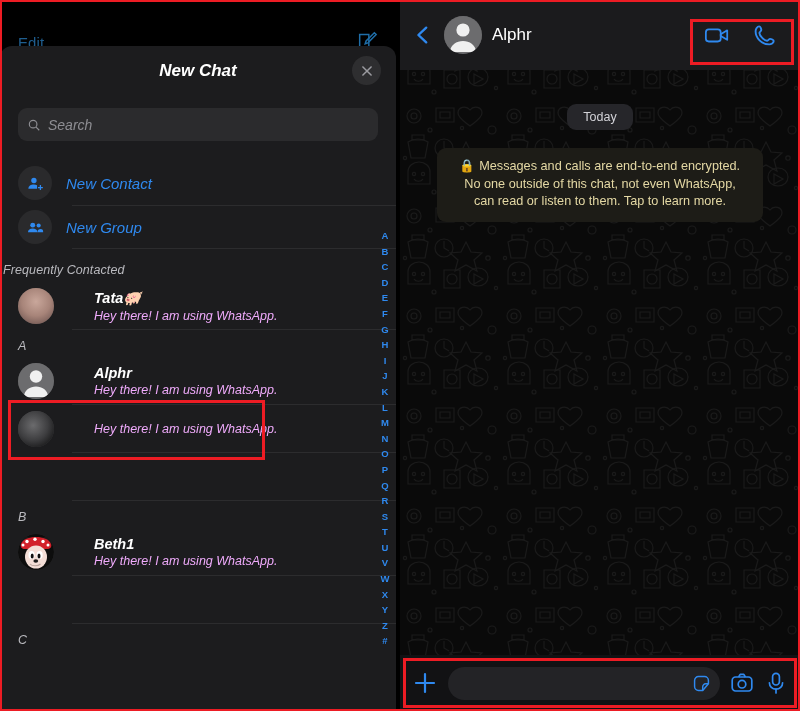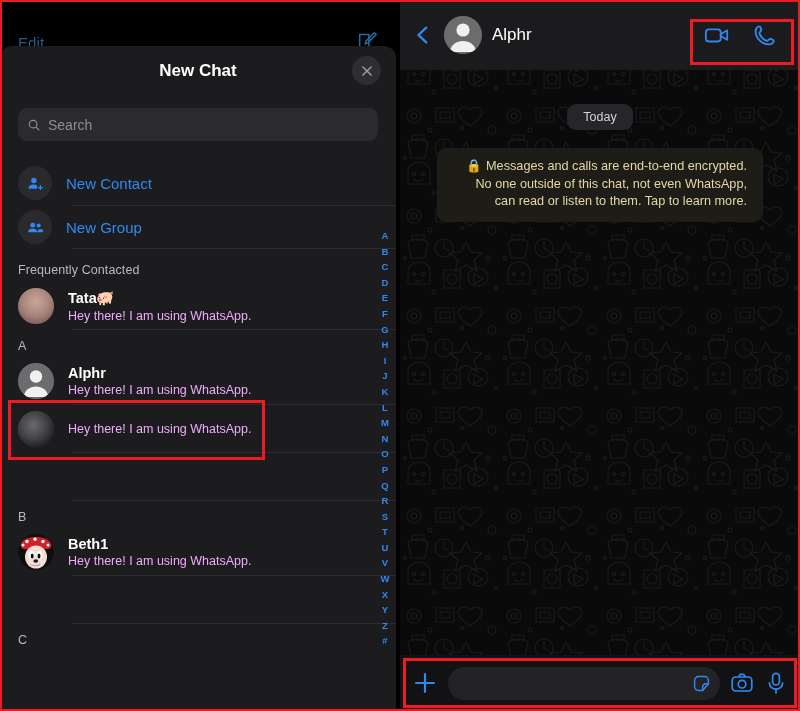--- a/index.html
+++ b/index.html
@@ -27,20 +27,21 @@
     position:absolute; right:18px; top:30px;
     width:22px; height:22px; color:#1f6ea8;
   }
   .compose-icon svg { width:22px; height:22px; display:block; }
 
   .sheet {
     position:absolute; left:0; top:46px; width:396px; height:665px;
     background:#1c1c1e;
     border-radius:12px 12px 0 0;
     overflow:hidden;
+    font-style:italic;
   }
   .sheet-head {
     position:relative; height:54px;
   }
   .sheet-title {
     position:absolute; left:0; right:0; top:15px;
     text-align:center; font-size:17px; font-weight:bold; color:#fff;
   }
   .close-btn {
     position:absolute; right:15px; top:10px;
@@ -73,41 +74,41 @@
   }
   .action-row:last-of-type::after { top:auto; bottom:0; }
   .circ-icon {
     width:34px; height:34px; border-radius:50%; background:#2a2a2c;
     display:flex; align-items:center; justify-content:center; flex:0 0 auto;
   }
   .circ-icon svg { width:19px; height:19px; }
   .action-label { font-size:15px; color:#2f89ef; }
 
   .section-head {
-    padding:14px 18px 5px 18px; font-size:12.5px; color:#b9b9be;
+    padding:14px 18px 5px 3px; font-size:12.5px; color:#b9b9be;
     letter-spacing:.1px;
   }
   .letter-head {
     padding:9px 18px 4px 18px; font-size:12.5px; color:#b9b9be;
   }
 
   .contact-row {
     position:relative; display:flex; align-items:center; gap:14px;
     padding:0 18px; height:48px; cursor:pointer;
   }
   .contact-row::after {
     content:""; position:absolute; left:72px; right:0; bottom:0; height:1px;
     background:#2c2c2e;
   }
   .avatar {
     width:36px; height:36px; border-radius:50%; flex:0 0 auto;
     overflow:hidden; position:relative; background:#3a3a3c;
   }
   .avatar svg, .avatar .inner { width:100%; height:100%; display:block; }
-  .c-text { display:flex; flex-direction:column; gap:2px; min-width:0; }
+  .c-text { display:flex; flex-direction:column; gap:2px; min-width:0;margin-left:26px; }
   .c-name { font-size:14.5px; color:#fff; font-weight:bold; white-space:nowrap; }
   .c-sub  { font-size:12.5px; color:#f0abfc; white-space:nowrap; }
 
   .blank-row { height:48px; position:relative; }
   .blank-row::after {
     content:""; position:absolute; left:72px; right:0; bottom:0; height:1px;
     background:#2c2c2e;
   }
 
   
@@ -161,21 +162,21 @@
   }
   .day-pill-wrap { display:flex; justify-content:center; margin-top:34px;align-items:flex-end; }
   .day-pill {
     background:#26262a; color:#d3d3d8; font-size:12.5px;
     padding:6px 16px; border-radius:9px;
   }
   .enc-wrap { display:flex; justify-content:center; margin-top:18px; }
   .enc-box {
     background:#1d1c17; border-radius:9px;
     max-width:326px; padding:10px 16px 11px 16px;
-    font-size:12.7px; line-height:17.5px; color:#e4d8a4; text-align:right;
+    font-size:12.7px; line-height:17.5px; color:#e4d8a4; text-align:center;
     cursor:pointer;
   }
   .lock-glyph { color:#e8c84a; }
 
   .input-bar {
     position:absolute; left:0; bottom:0; width:400px; height:56px;
     background:#121214; z-index:4;
     display:flex; align-items:center; gap:10px; padding:0 12px;
   }
   .plus-btn { width:26px; height:26px; flex:0 0 auto; cursor:pointer; }

